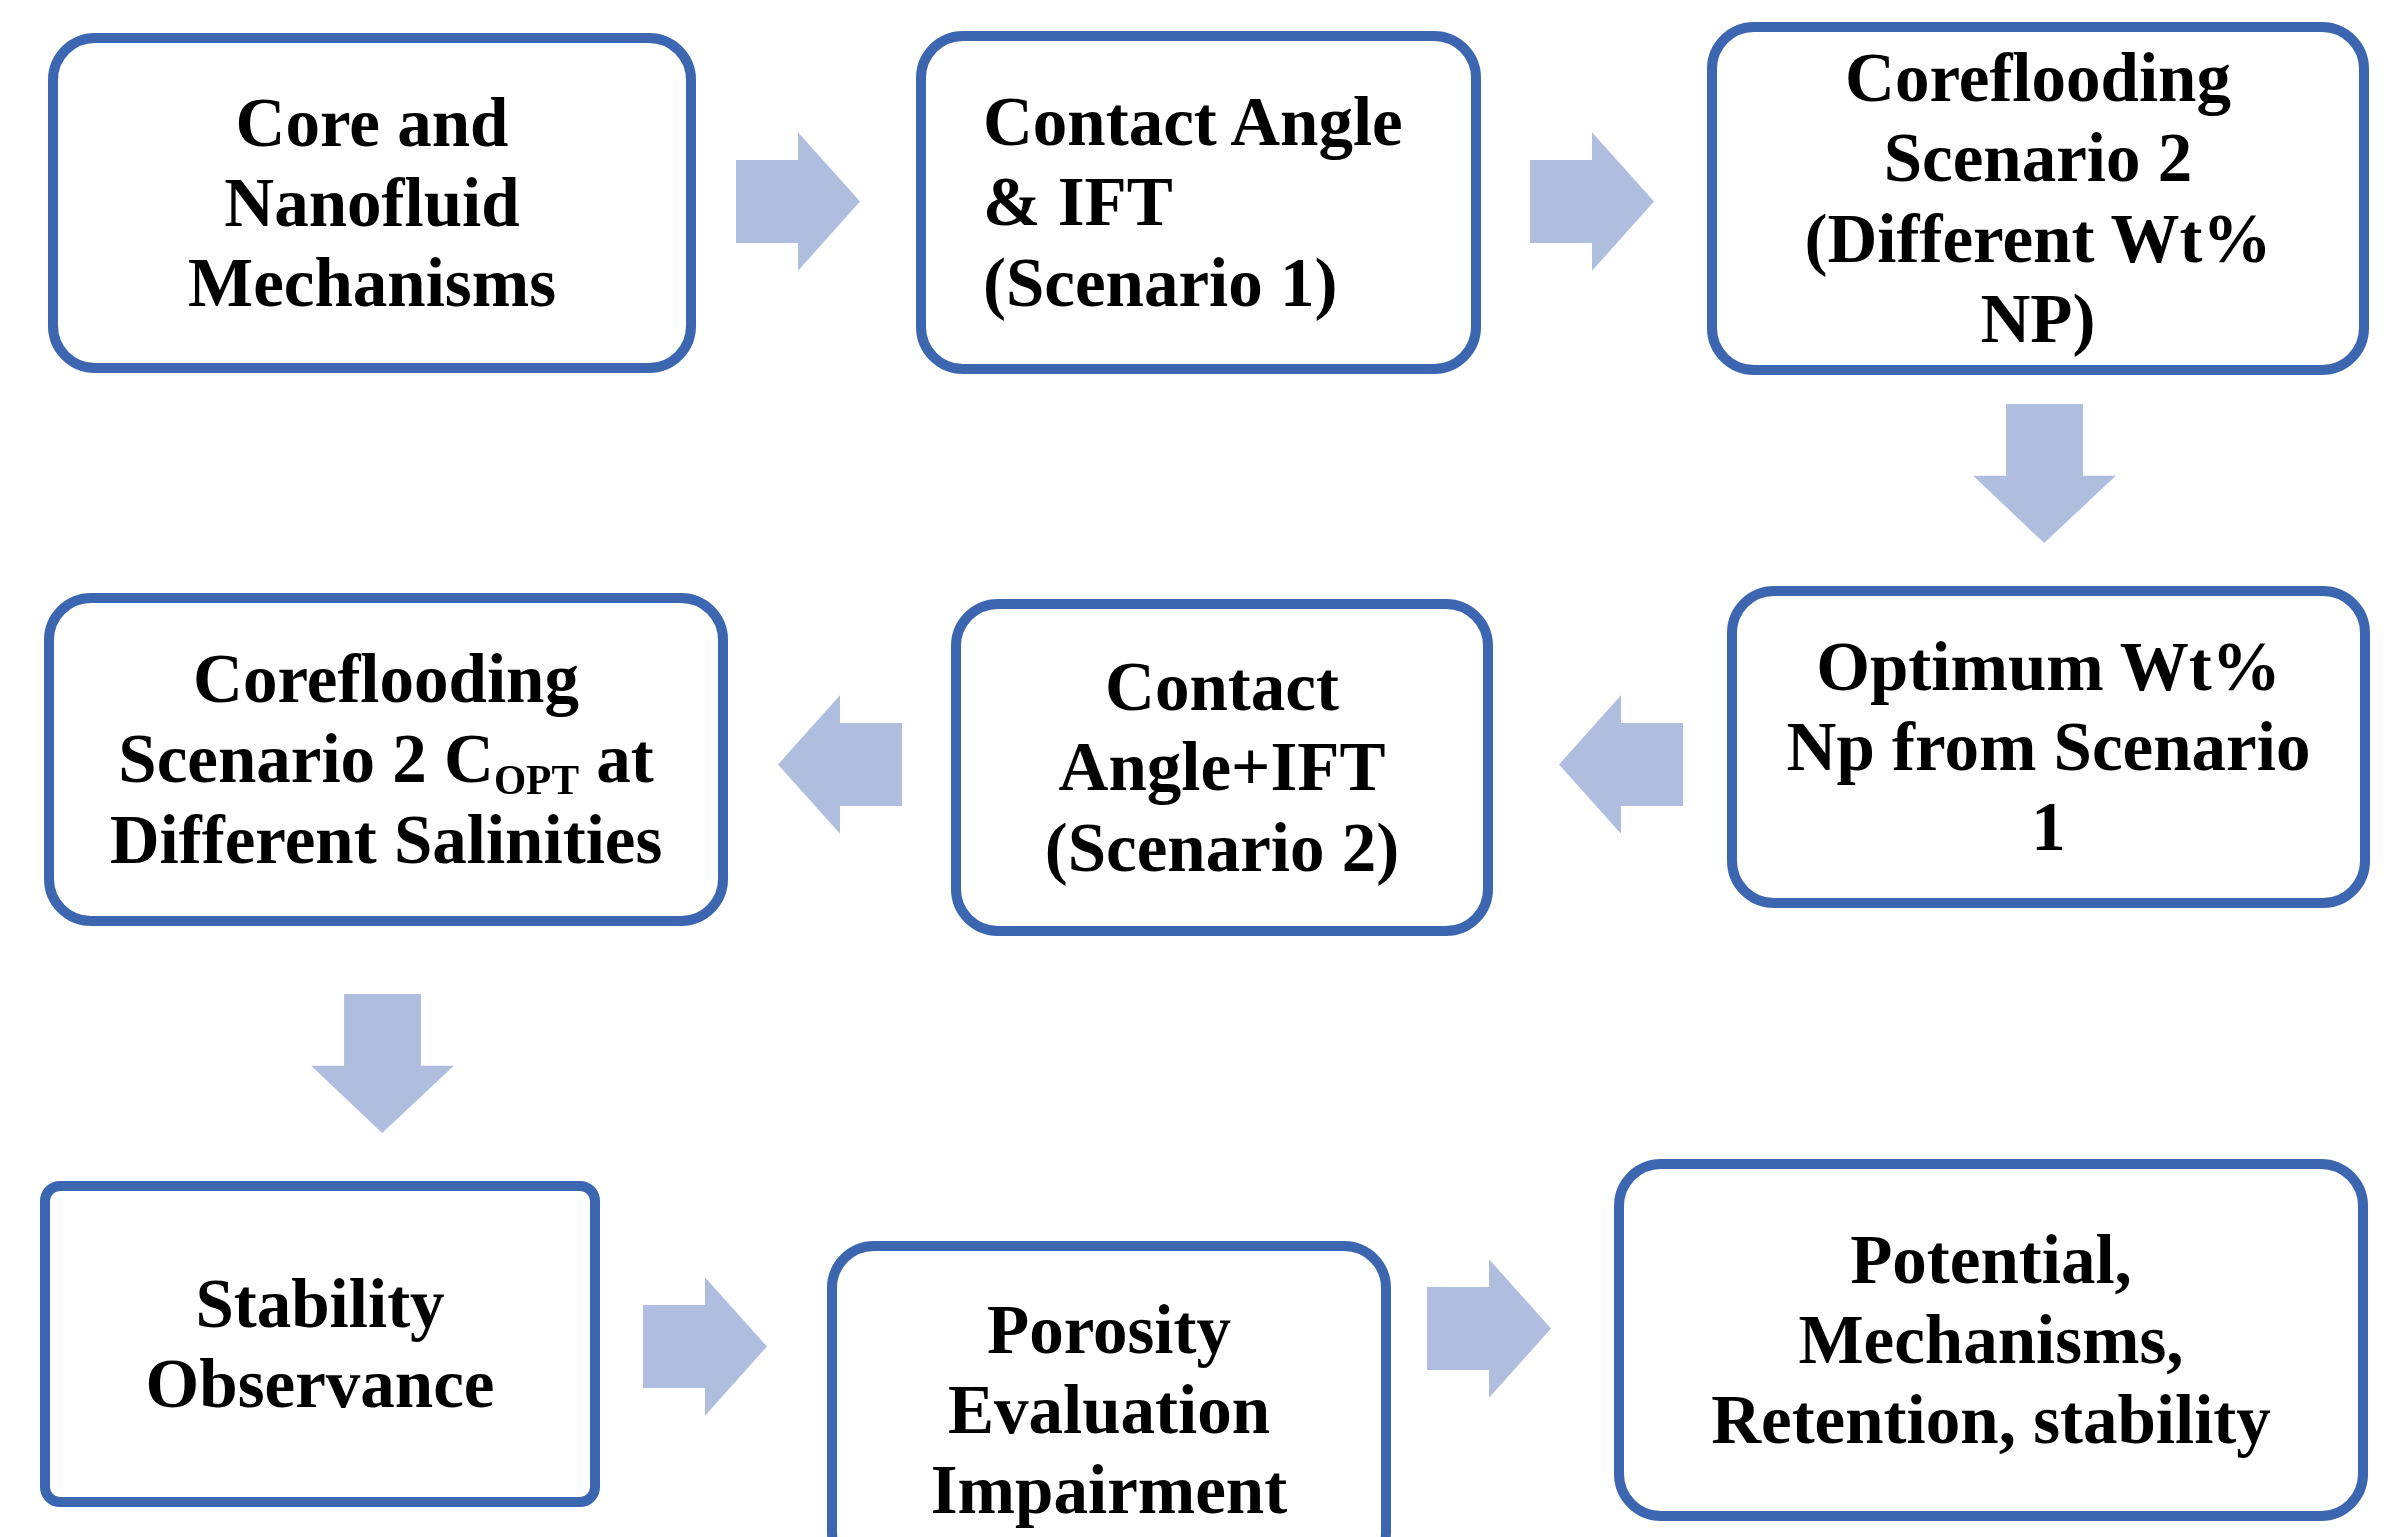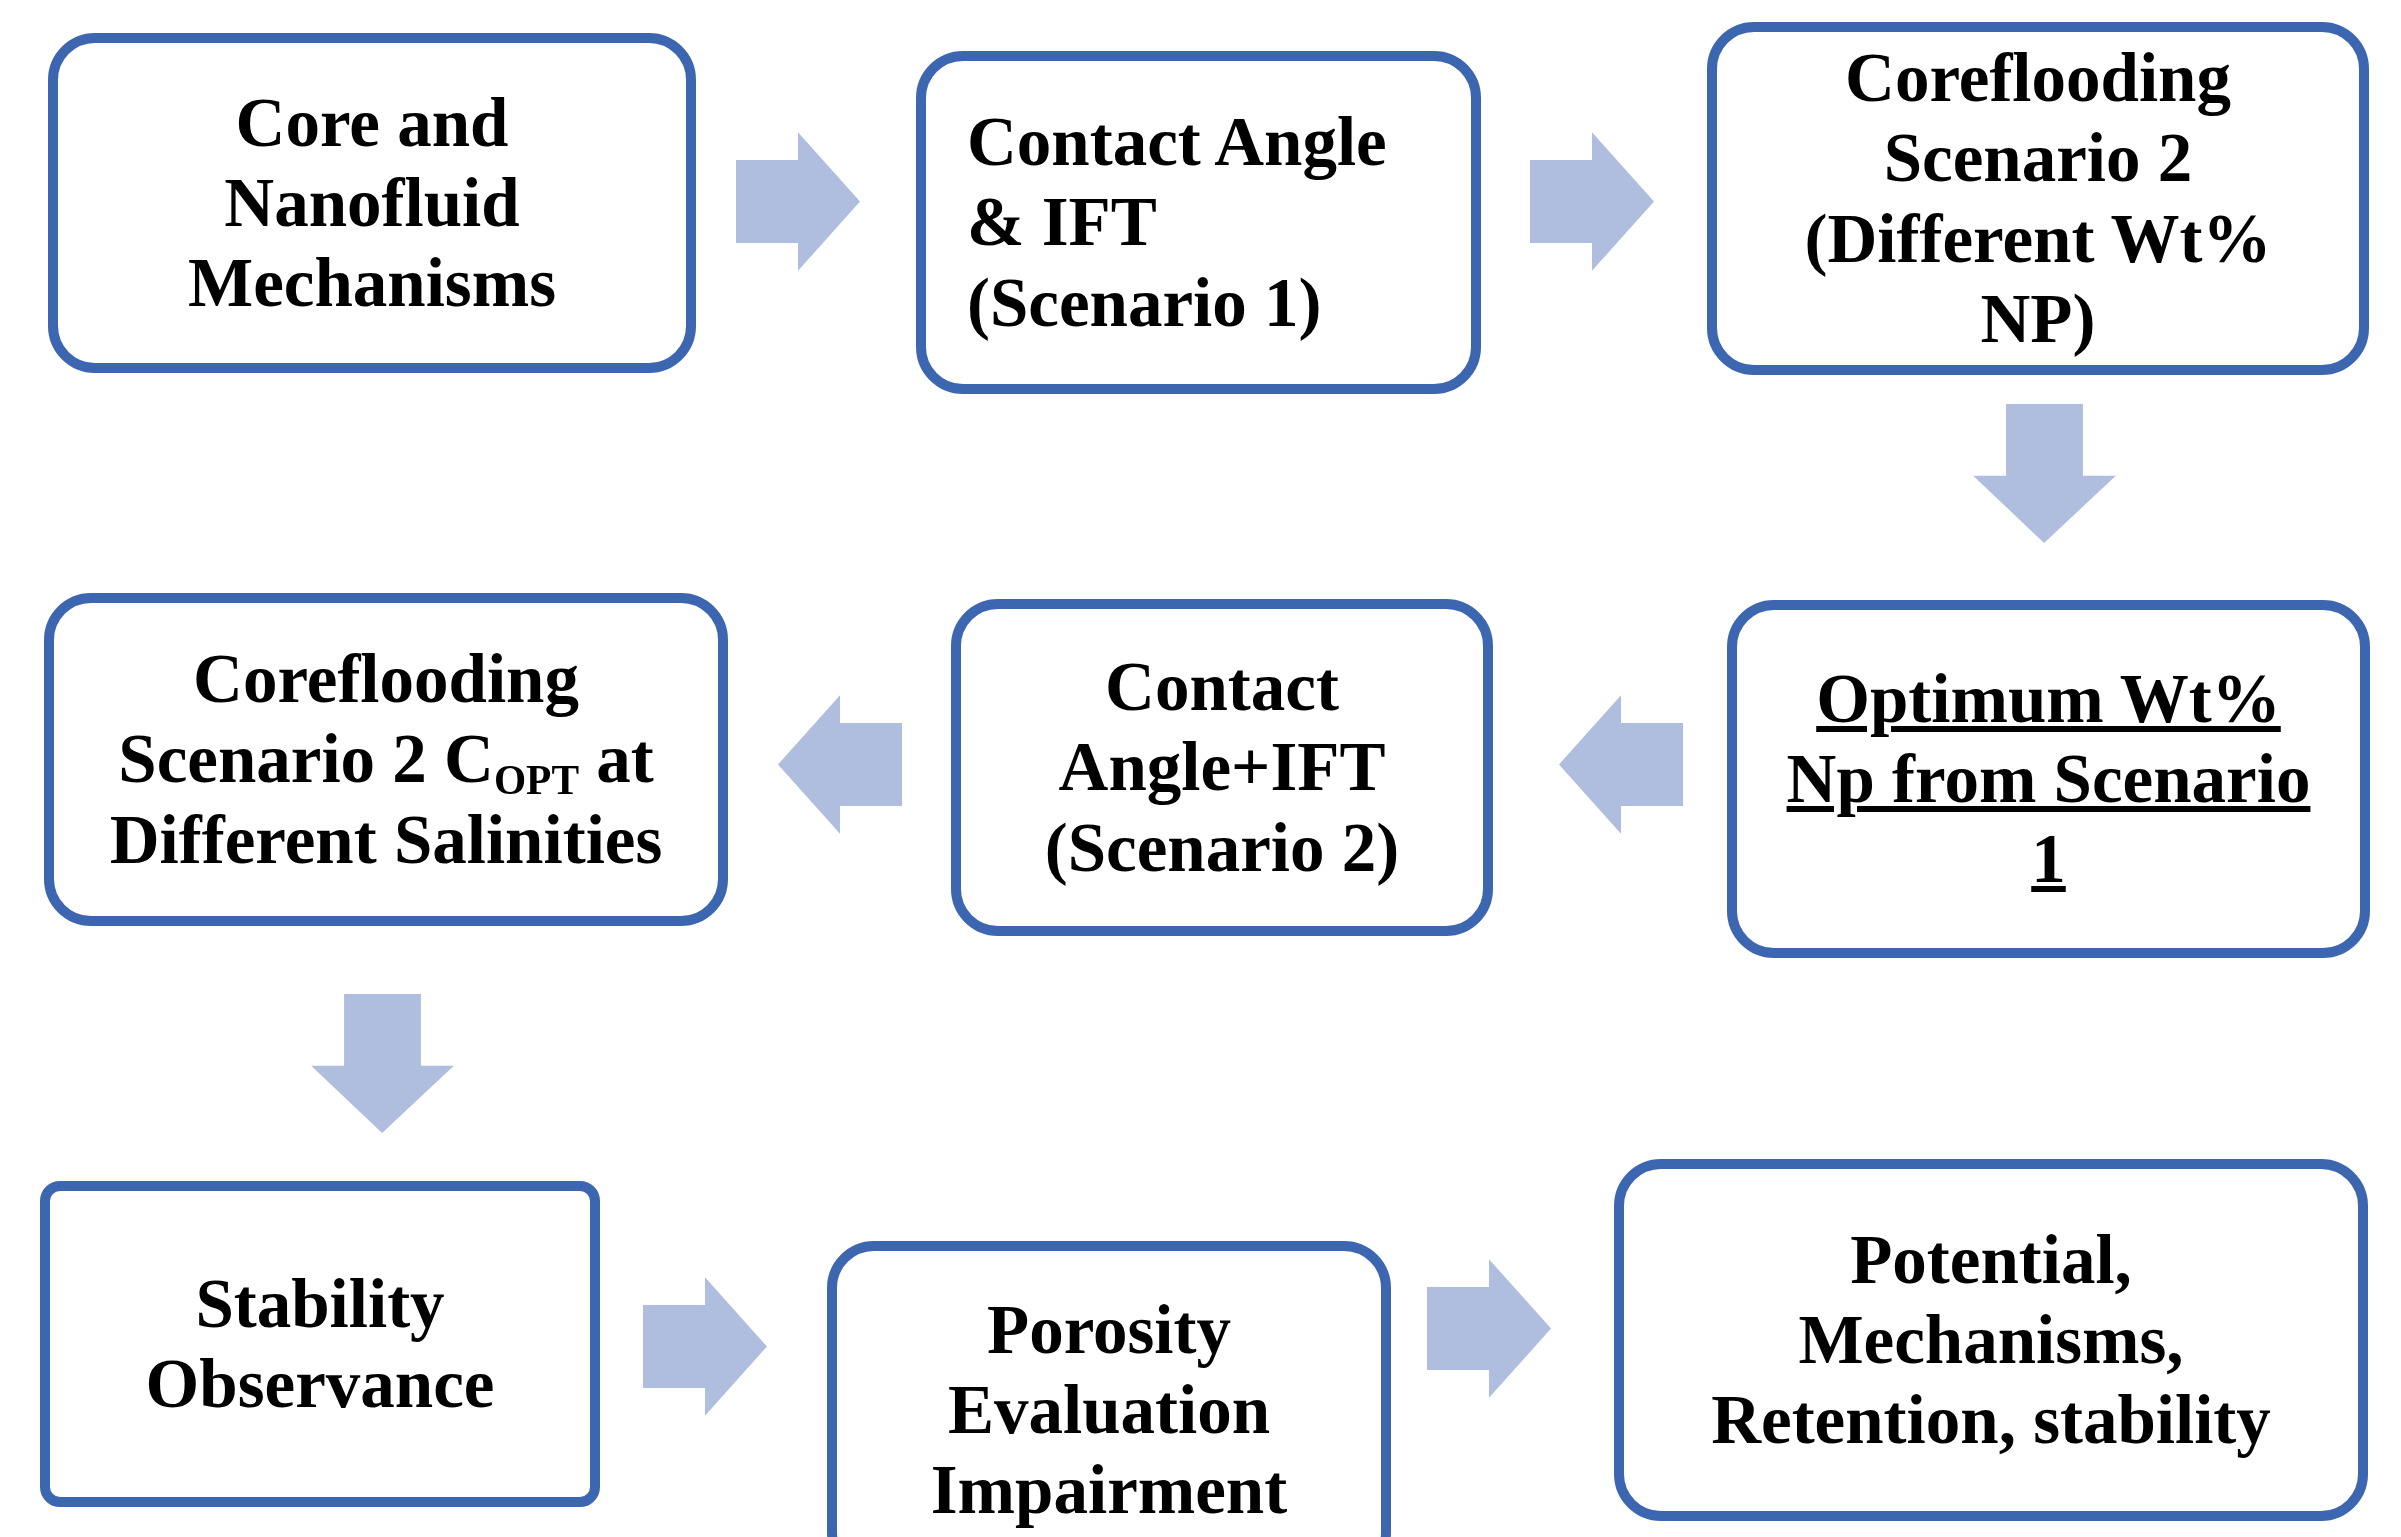--- a/index.html
+++ b/index.html
@@ -29,23 +29,22 @@
     justify-content: center;
     align-items: center;
     text-align: center;
     font-weight: bold;
     font-size: 69px;
     line-height: 1.16;
   }
   .box.align-left {
     align-items: flex-start;
     text-align: left;
-    padding-left: 41px;
+    padding-left: 57px;
     padding-right: 22px;
-    margin-top: 20px;
   }
   .line { display: block; white-space: nowrap; }
   .para + .para { }
   sub.opt {
     font-size: 0.6em;
     vertical-align: baseline;
     position: relative;
     top: 0.28em;
   }
   .arrow { position: absolute; }
@@ -104,21 +103,21 @@
   <div class="box" style="left:951px; top:599px; width:542px; height:337px;">
     <span class="line">Contact</span>
     <span class="line">Angle+IFT</span>
     <span class="line">(Scenario 2)</span>
   </div>
 
   <svg class="arrow" style="left:1559px; top:695px;" width="124" height="139" viewBox="0 0 170 190">
     <polygon points="170,38 85,38 85,0 0,95 85,190 85,152 170,152"></polygon>
   </svg>
 
-  <div class="box" style="left:1727px; top:600px; width:643px; height:358px;text-decoration:underline;">
+  <div class="box" style="left:1727px; top:586px; width:643px; height:322px;">
     <span class="line">Optimum Wt%</span>
     <span class="line">Np from Scenario</span>
     <span class="line">1</span>
   </div>
 
   <svg class="arrow" style="left:311px; top:994px;" width="143" height="139" viewBox="0 0 195 190">
     <polygon points="45,0 150,0 150,98 195,98 97,190 0,98 45,98"></polygon>
   </svg>
 
   <div class="box" style="left:40px; top:1181px; width:560px; height:326px;border-radius:20px;">

